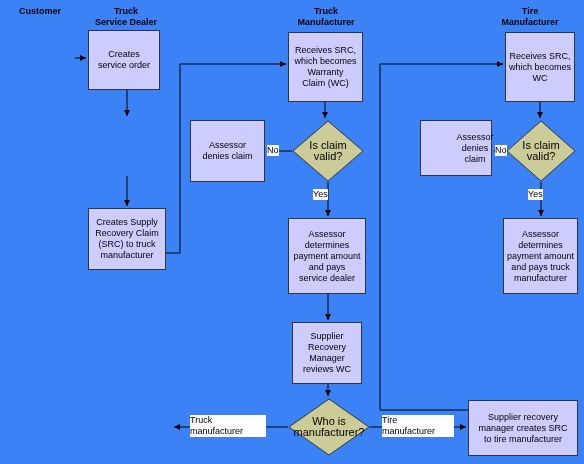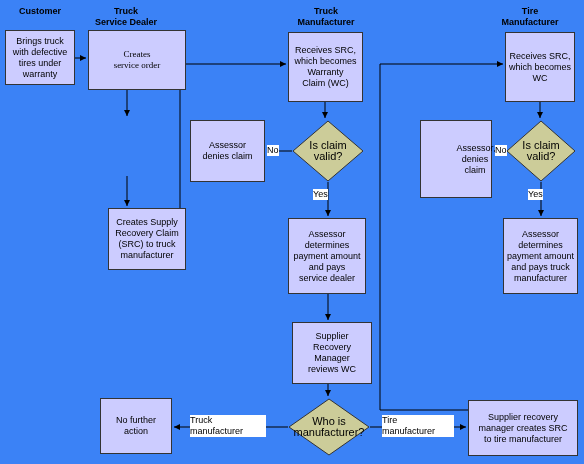--- a/index.html
+++ b/index.html
@@ -125,57 +125,51 @@
   </svg>
 
   <div class="lane-title" style="left:5px;top:6px;width:70px;">Customer</div>
   <div class="lane-title" style="left:80px;top:6px;width:92px;">Truck
 Service Dealer</div>
   <div class="lane-title" style="left:282px;top:6px;width:88px;">Truck
 Manufacturer</div>
   <div class="lane-title" style="left:490px;top:6px;width:80px;">Tire
 Manufacturer</div>
 
-  <div class="node" style="left:5px;top:30px;width:70px;height:55px;">Brings truck
-with defective
-tires under
-warranty</div>
-  <div class="node" style="left:88px;top:30px;width:98px;height:60px;font-family:Liberation Serif, serif;">Creates
+  <div class="node" style="left:88px;top:30px;width:72px;height:60px;">Creates
 service order</div>
-  <div class="node" style="left:88px;top:208px;width:78px;height:62px;margin-left:20px;">Creates Supply
+  <div class="node" style="left:88px;top:208px;width:78px;height:62px;">Creates Supply
 Recovery Claim
 (SRC) to truck
 manufacturer</div>
   <div class="node" style="left:288px;top:32px;width:75px;height:70px;">Receives SRC,
 which becomes
 Warranty
 Claim (WC)</div>
   <div class="node" style="left:190px;top:120px;width:75px;height:62px;">Assessor
 denies claim</div>
   <div class="node" style="left:288px;top:218px;width:78px;height:76px;">Assessor
 determines
 payment amount
 and pays
 service dealer</div>
-  <div class="node" style="left:292px;top:322px;width:80px;height:62px;">Supplier
+  <div class="node" style="left:292px;top:322px;width:70px;height:62px;">Supplier
 Recovery
 Manager
 reviews WC</div>
   <div class="node" style="left:505px;top:32px;width:70px;height:70px;">Receives SRC,
 which becomes
 WC</div>
-  <div class="node" style="left:420px;top:120px;width:72px;height:78px;padding-left:40px;">Assessor denies
+  <div class="node" style="left:420px;top:120px;width:72px;height:56px;padding-left:40px;">Assessor denies
 claim</div>
   <div class="node" style="left:503px;top:218px;width:75px;height:76px;">Assessor
 determines
 payment amount
 and pays truck
 manufacturer</div>
-  <div class="node" style="left:100px;top:398px;width:72px;height:56px;">No further
-action</div>
   <div class="node" style="left:468px;top:400px;width:110px;height:56px;">Supplier recovery
 manager creates SRC
 to tire manufacturer</div>
 
   <div class="diamond-wrap" style="left:292px;top:120px;width:72px;height:62px;">
     <svg width="72" height="62" viewBox="0 0 72 62">
       <polygon points="36,1 71,31 36,61 1,31" fill="#cccc99" stroke="#333333" stroke-width="1"></polygon>
     </svg>
     <div class="diamond-label">Is claim
 valid?</div>

